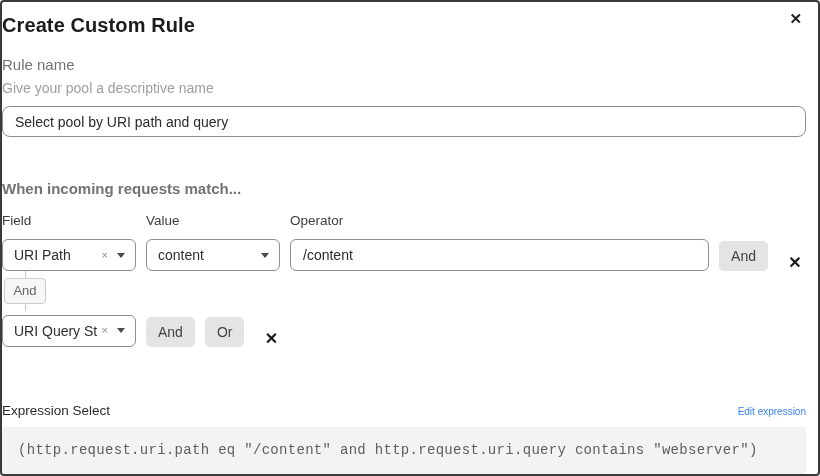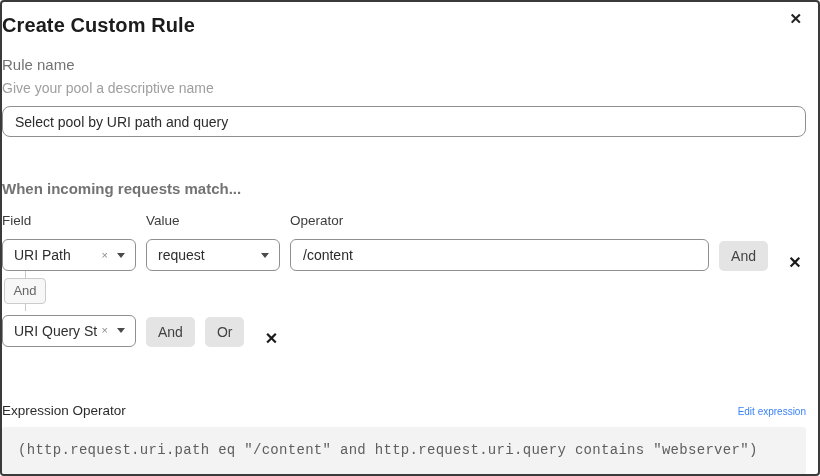--- a/index.html
+++ b/index.html
@@ -165,21 +165,21 @@
     <span class="col">Operator</span>
   </div>
 
   <div class="cond-row row-1">
     <div class="select">
       <span class="sel-text">URI Path</span>
       <span class="clear-x">×</span>
       <span class="caret"></span>
     </div>
     <div class="select">
-      <span class="sel-text">request</span>
+      <span class="sel-text">content</span>
       <span class="caret"></span>
     </div>
     <input class="text-input value-input" type="text" value="/content" style="">
     <button class="logic-btn">And</button>
     <span class="remove-x">✕</span>
   </div>
 
   <div class="connector">
     <div class="vline"></div>
     <div class="and-chip">And</div>
@@ -192,19 +192,19 @@
       <span class="clear-x">×</span>
       <span class="caret"></span>
     </div>
     <button class="logic-btn">And</button>
     <button class="logic-btn">Or</button>
     <span class="remove-x">✕</span>
   </div>
 
   <div class="expr-section">
     <div class="expr-header">
-      <span class="expr-label">Expression Operator</span>
+      <span class="expr-label">Expression Select</span>
       <a class="expr-link">Edit expression</a>
     </div>
     <div class="code-block">(http.request.uri.path eq "/content" and http.request.uri.query contains "webserver")</div>
   </div>
 
 </div>
 
 </body></html>

